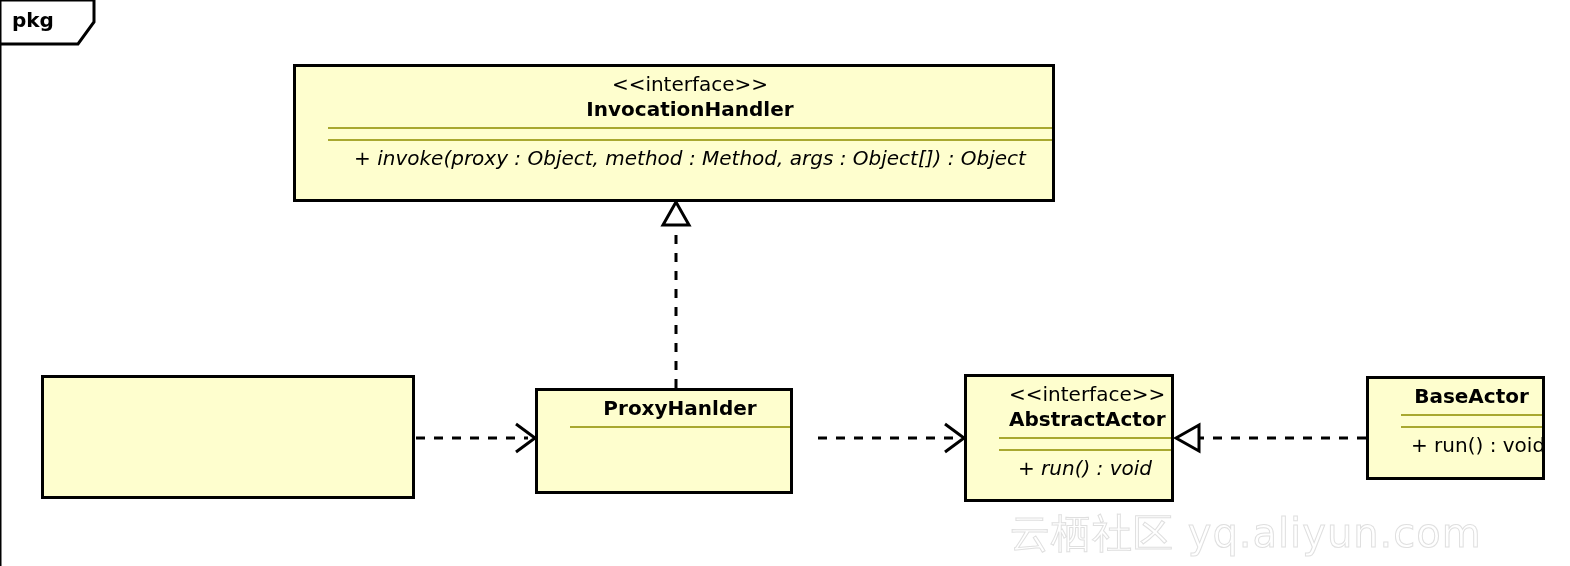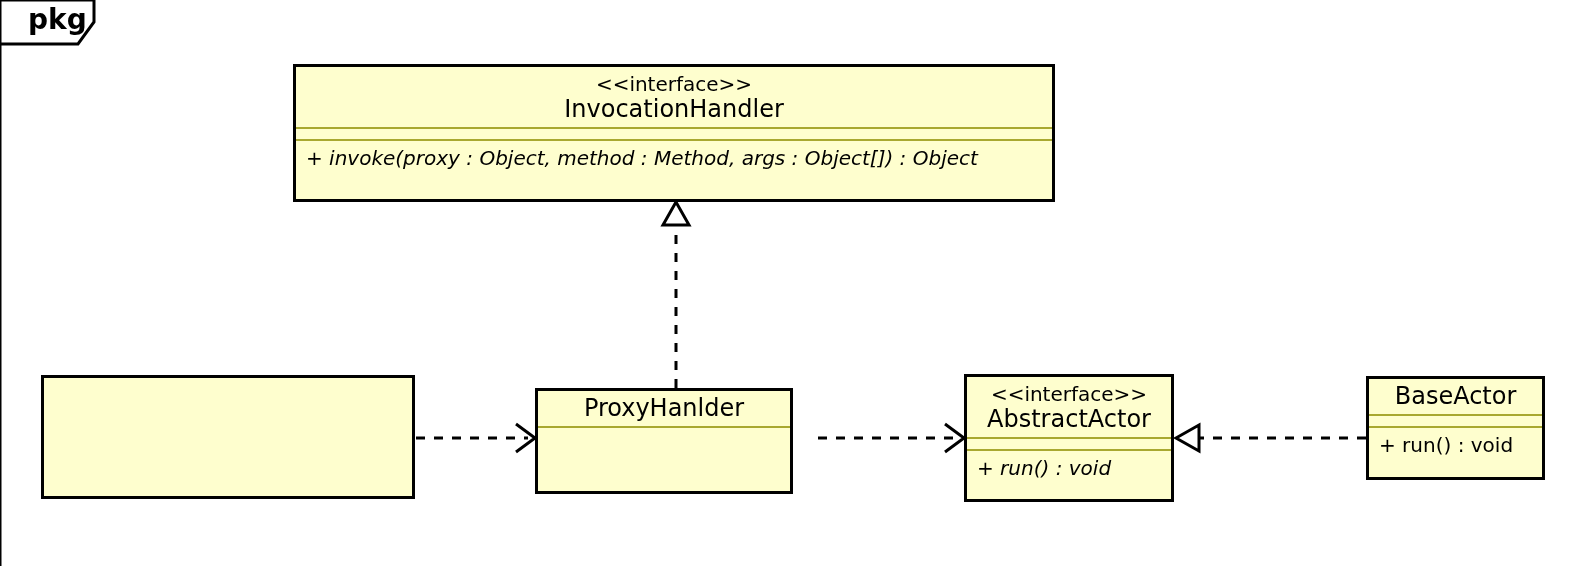--- a/index.html
+++ b/index.html
@@ -25,35 +25,35 @@
     left: -4px;
     top: -4px;
     width: 1600px;
     height: 600px;
     pointer-events: none;
   }
   #pkg-tab-label {
     position: absolute;
     left: 12px;
     top: 8px;
-    font-size: 28px;
+    font-size: 20px;
     font-weight: bold;
     color: #000000;
     letter-spacing: 0px;
     line-height: 24px;
-    margin-left: 16px;
   }
 
   
   .uml-box {
     position: absolute;
     background: #FEFECE;
     border: 3px solid #000000;
     box-sizing: border-box;
     color: #000000;
+    padding-left: 32px;
   }
   .compartment {
     box-sizing: border-box;
     padding: 2px 10px;
     overflow: hidden;
   }
   .compartment + .compartment {
     border-top: 2px solid #A8A830;
   }
   .cmp-header {
@@ -63,30 +63,30 @@
   }
   .stereotype {
     display: block;
     font-size: 20px;
     font-weight: normal;
     line-height: 25px;
     white-space: nowrap;
   }
   .cls-name {
     display: block;
-    font-size: 24px;
-    font-weight: normal;
+    font-size: 20px;
+    font-weight: bold;
     line-height: 25px;
     white-space: nowrap;
   }
   .member {
     font-size: 20px;
     line-height: 30px;
     white-space: nowrap;
-    text-align: left;
+    text-align: center;
   }
   .member.italic {
     font-style: italic;
   }
   .cmp-empty {
     height: 12px;
     padding: 0;
   }
 
   
@@ -202,14 +202,15 @@
   <div class="uml-box" id="box-baseactor">
     <div class="compartment cmp-header">
       <span class="cls-name">BaseActor</span>
     </div>
     <div class="compartment cmp-empty"></div>
     <div class="compartment">
       <div class="member">+ run() : void</div>
     </div>
   </div>
 
+  <div id="watermark">云栖社区 yq.aliyun.com</div>
 
 </div>
 
 </body></html>

